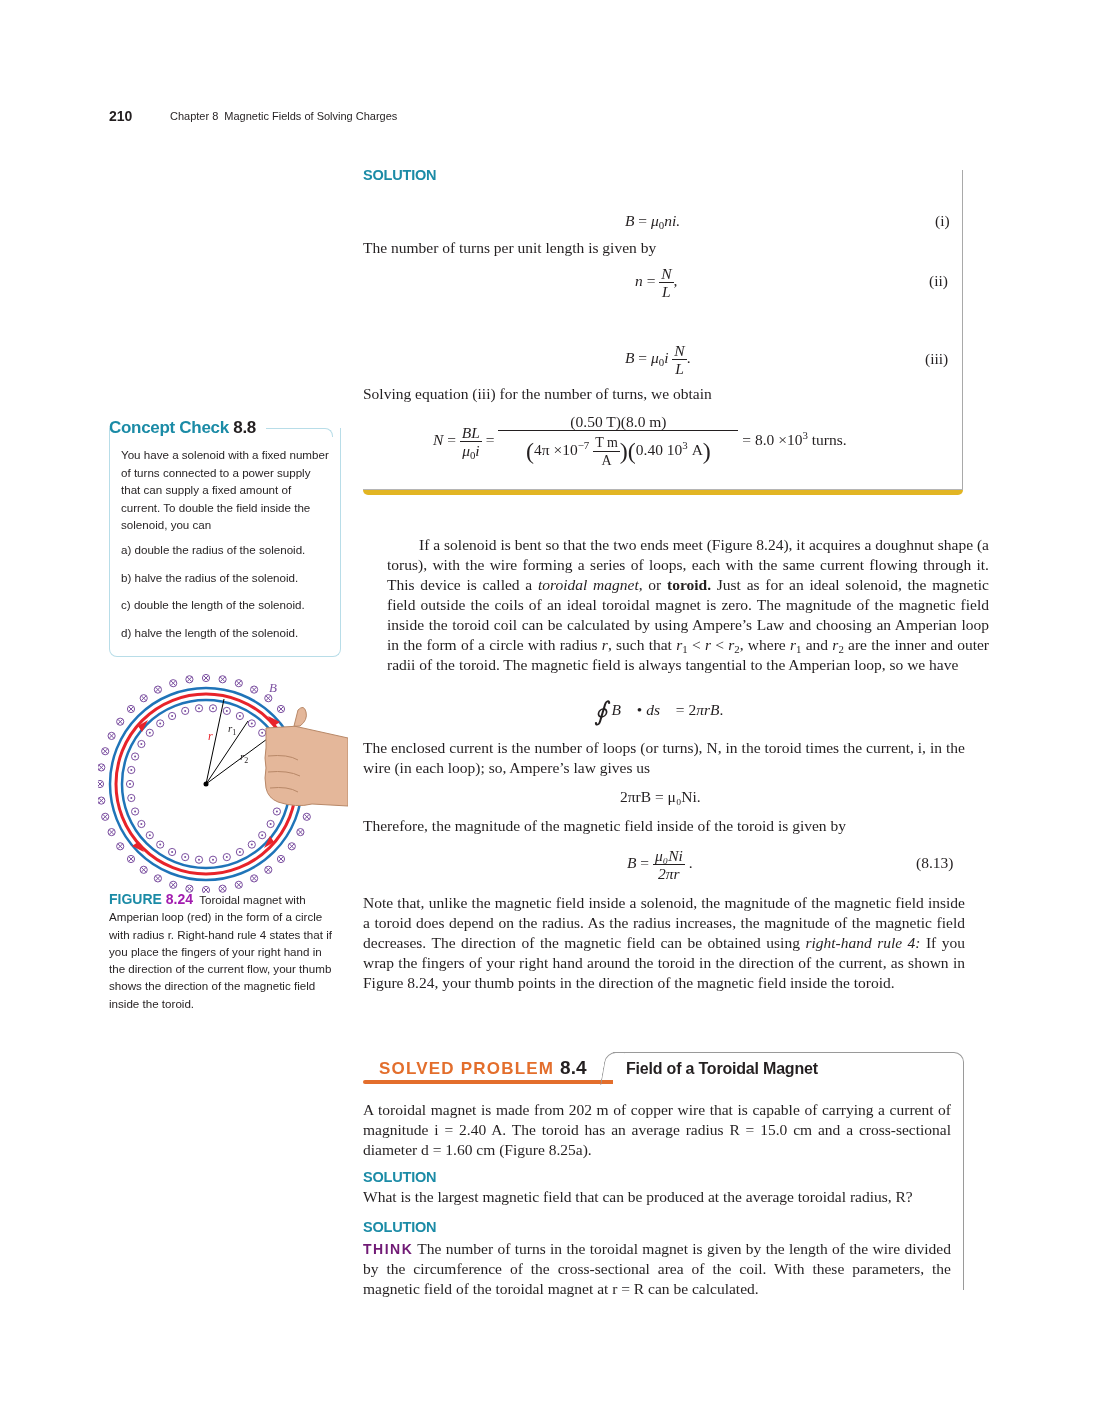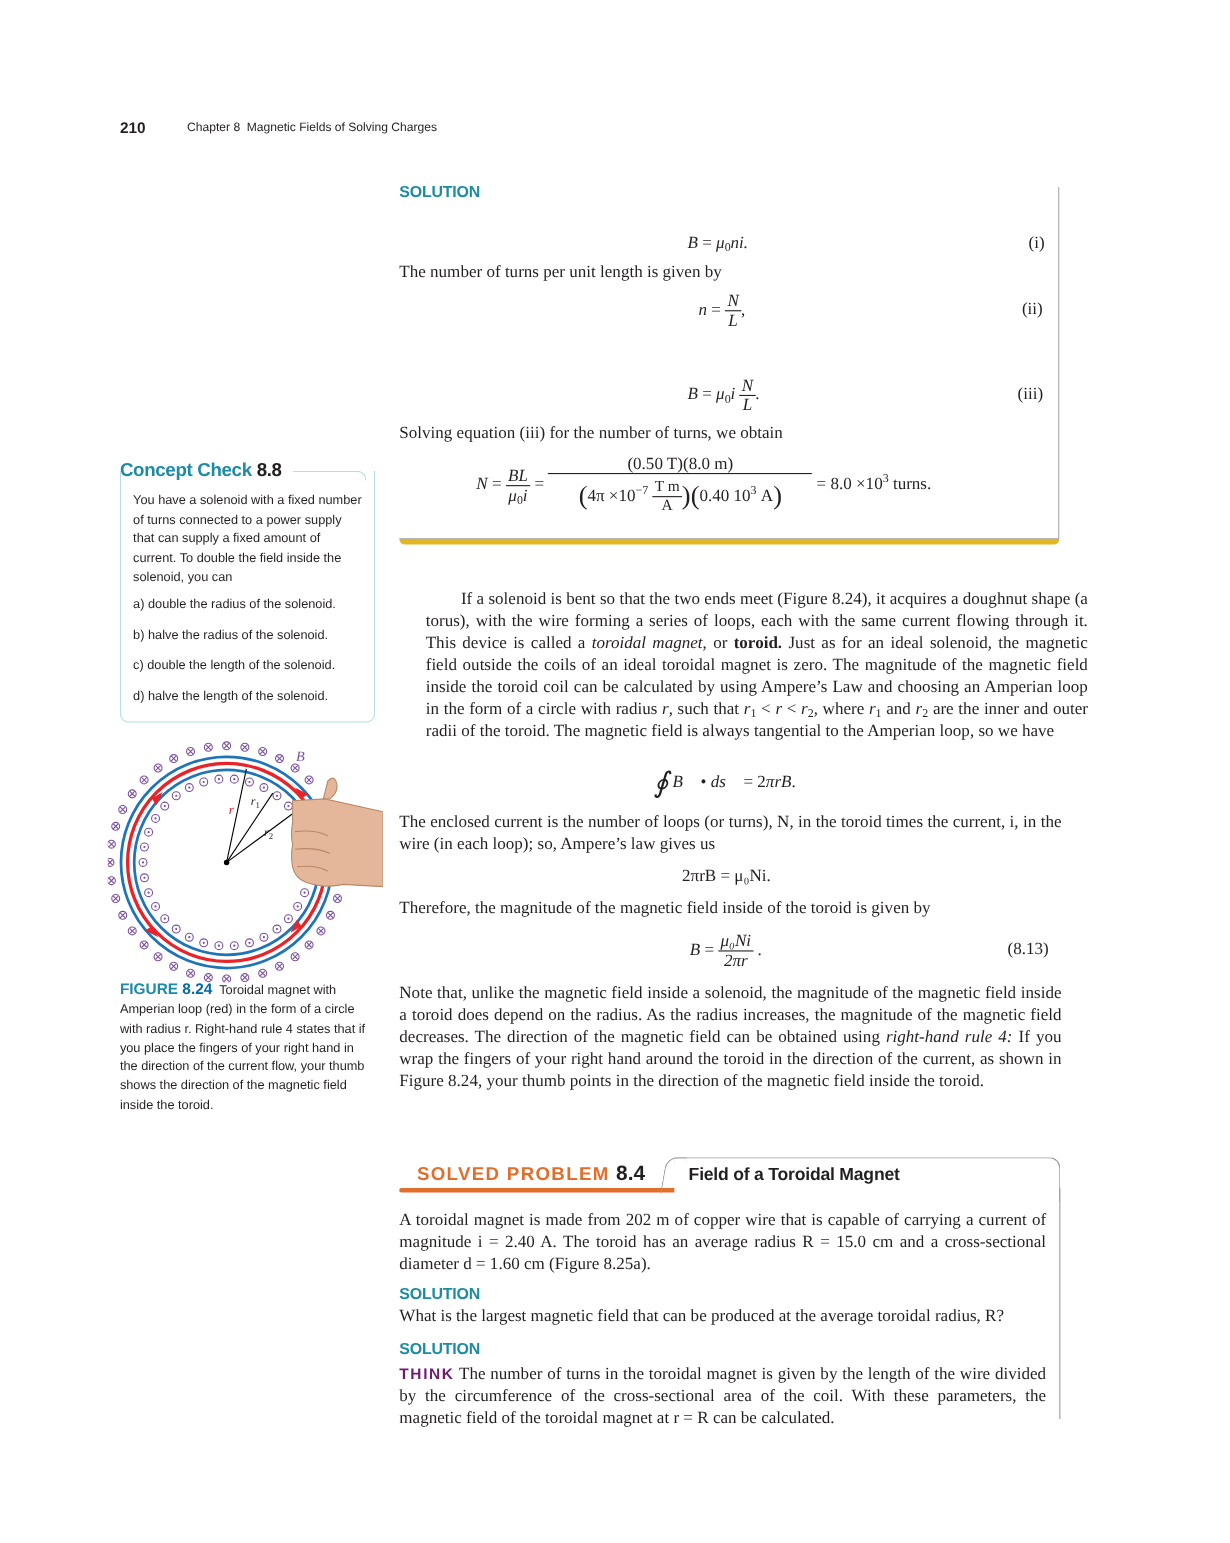--- a/index.html
+++ b/index.html
@@ -34,21 +34,21 @@
   #cc-title span.n { color:#231f20; }
   #cc-box { left:109px; top:428px; width:230px; height:228px; border:1px solid #b8dde8; border-top:none; border-radius:0 0 8px 8px; }
   #cc-topline { left:266px; top:428px; width:66px; height:8px; border-top:1px solid #b8dde8; border-right:1px solid #b8dde8; border-radius:0 8px 0 0; }
   #cc-text { left:121px; top:446px; width:212px; font-size:11.6px; line-height:17.5px; }
   .cc-opt { position:absolute; left:121px; font-size:11.6px; }
 
   
   #figure { left:98px; top:668px; width:250px; height:225px; }
   #fig-caption { left:109px; top:891px; width:232px; font-size:11.6px; line-height:17.3px; }
   #fig-caption .lbl { color:#1b8ba6; font-weight:bold; font-size:14px; }
-  #fig-caption .lbl b { color:#0369a1; }
+  #fig-caption .lbl b { color:#a21caf; }
 
   
   #para1 { left:363px; top:535px; width:602px; text-align:justify;margin-left:24px; }
   #para2 { left:363px; top:738px; width:602px; text-align:justify; }
   #para3 { left:363px; top:816px; width:602px; }
   #para4 { left:363px; top:893px; width:602px; text-align:justify; }
 
   
   #sp-head { left:379px; top:1057px; font-size:17px; font-weight:bold; color:#e36e2c; letter-spacing:1.2px; }
   #sp-head .n { color:#231f20; letter-spacing:0; font-size:19px; }

